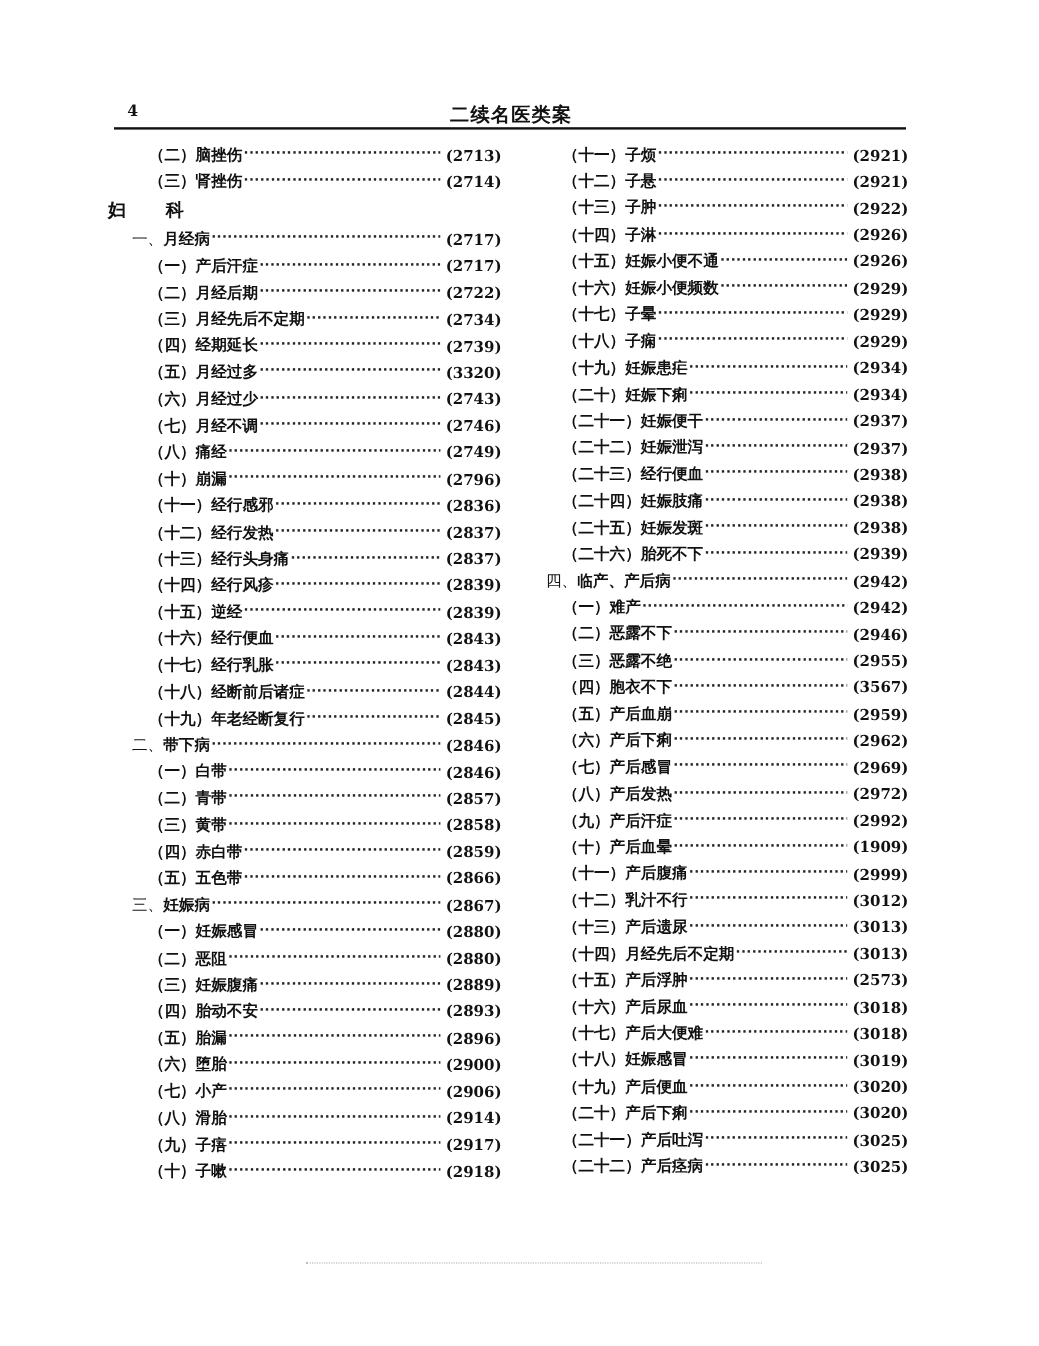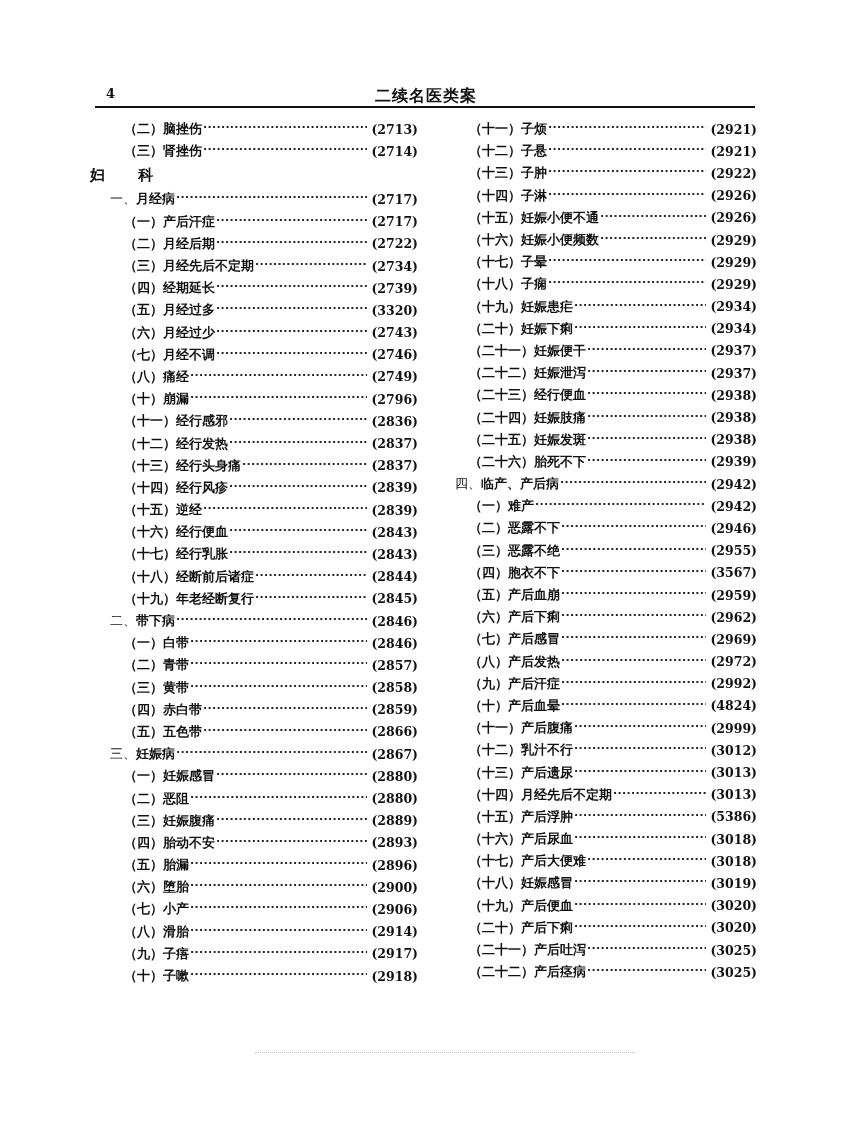--- a/index.html
+++ b/index.html
@@ -429,21 +429,21 @@
     <div class="row item ind-sub-r">
       <span class="num">（九）</span>
       <span class="label">产后汗症</span>
       <span class="dots"></span>
       <span class="page">(2992)</span>
     </div>
     <div class="row item ind-sub-r">
       <span class="num">（十）</span>
       <span class="label">产后血晕</span>
       <span class="dots"></span>
-      <span class="page">(4824)</span>
+      <span class="page">(1909)</span>
     </div>
     <div class="row item ind-sub-r">
       <span class="num">（十一）</span>
       <span class="label">产后腹痛</span>
       <span class="dots"></span>
       <span class="page">(2999)</span>
     </div>
     <div class="row item ind-sub-r">
       <span class="num">（十二）</span>
       <span class="label">乳汁不行</span>
@@ -459,21 +459,21 @@
     <div class="row item ind-sub-r">
       <span class="num">（十四）</span>
       <span class="label">月经先后不定期</span>
       <span class="dots"></span>
       <span class="page">(3013)</span>
     </div>
     <div class="row item ind-sub-r">
       <span class="num">（十五）</span>
       <span class="label">产后浮肿</span>
       <span class="dots"></span>
-      <span class="page">(5386)</span>
+      <span class="page">(2573)</span>
     </div>
     <div class="row item ind-sub-r">
       <span class="num">（十六）</span>
       <span class="label">产后尿血</span>
       <span class="dots"></span>
       <span class="page">(3018)</span>
     </div>
     <div class="row item ind-sub-r">
       <span class="num">（十七）</span>
       <span class="label">产后大便难</span>

